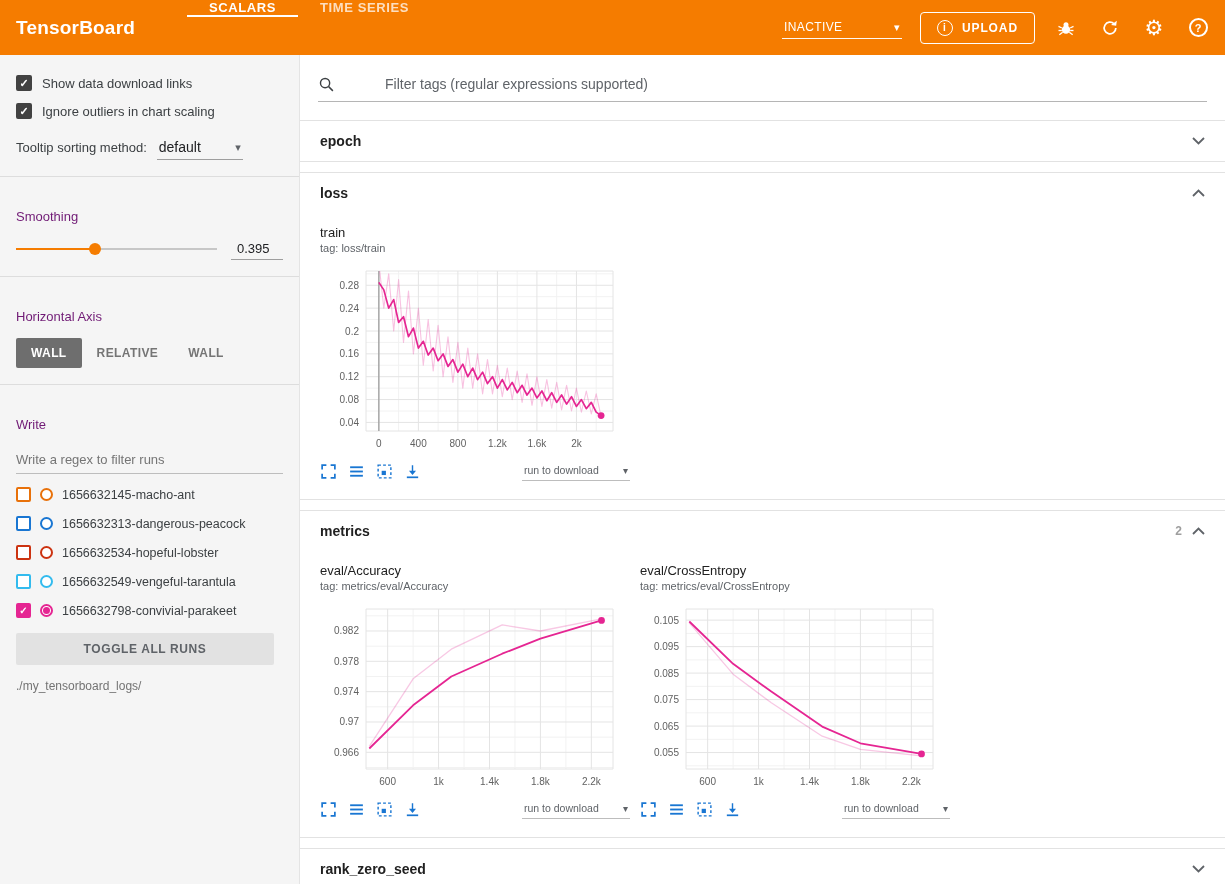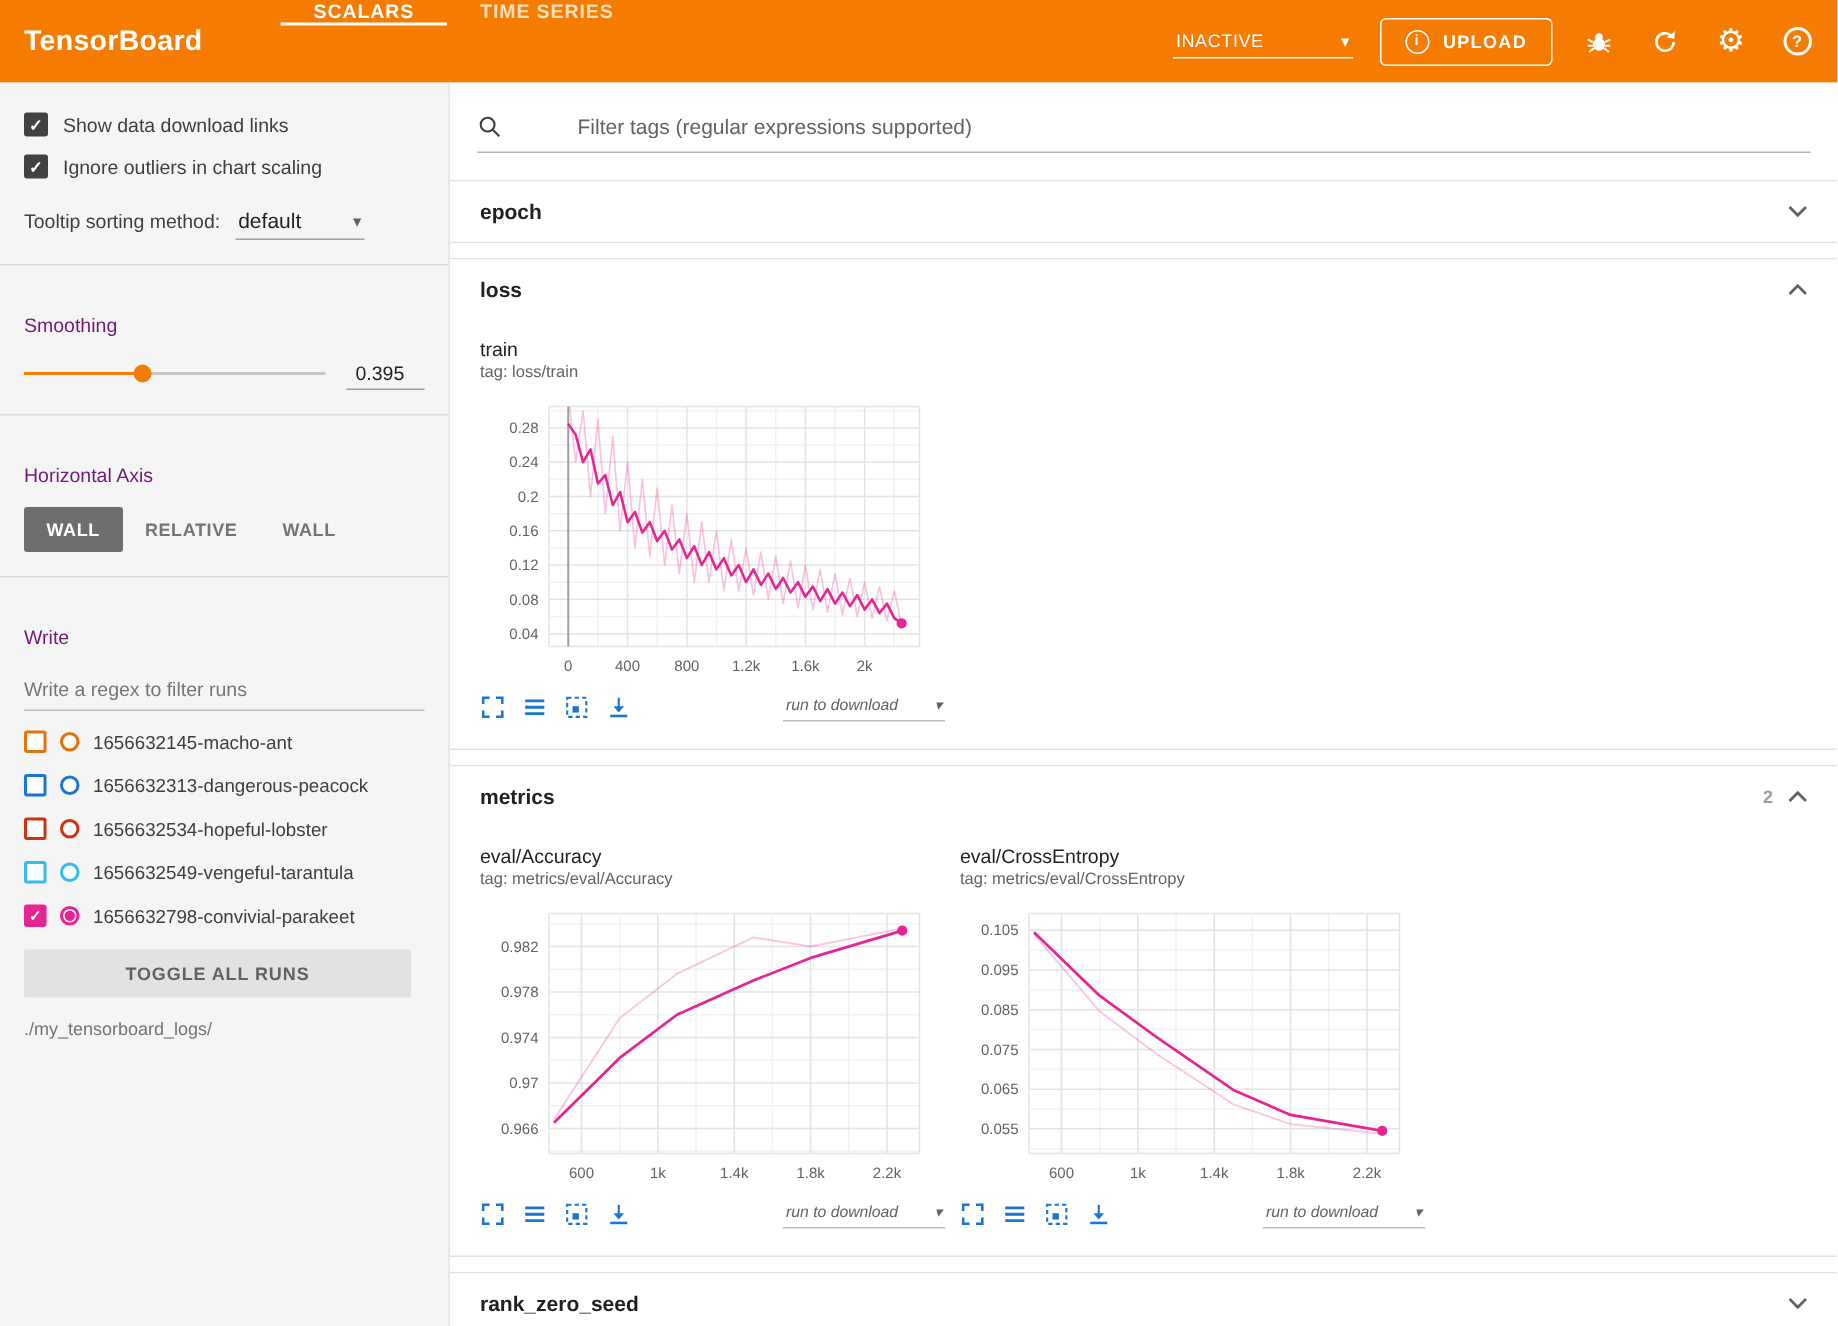--- a/index.html
+++ b/index.html
@@ -132,21 +132,21 @@
   .sec-count { font-size:12px; color:#9e9e9e; }
   .chev { display:flex; }
   .chev.up { transform:rotate(180deg); }
   .sec-content { padding:12px 20px 18px 20px; display:flex; gap:10px; }
 
   
   .card { width:310px; }
   .card-title { font-size:13px; color:#212121; margin-bottom:2px; }
   .card-tag { font-size:11px; color:#5f6368; margin-bottom:10px; }
   .chart { width:302px; height:190px; }
-  .card-toolbar { display:flex; align-items:center; gap:11px; margin-top:8px;font-style:italic; }
+  .card-toolbar { display:flex; align-items:center; gap:11px; margin-top:8px; }
   .tb-icon { display:flex; cursor:pointer; }
   .run-dl {
     margin-left:auto; display:flex; align-items:center; justify-content:space-between; width:108px;
     border-bottom:1px solid #bdbdbd; padding:2px 2px 4px 2px; font-size:10.5px; color:#5f6368; cursor:pointer;
   }
 </style>
 </head>
 <body>
 
 <div class="app">

